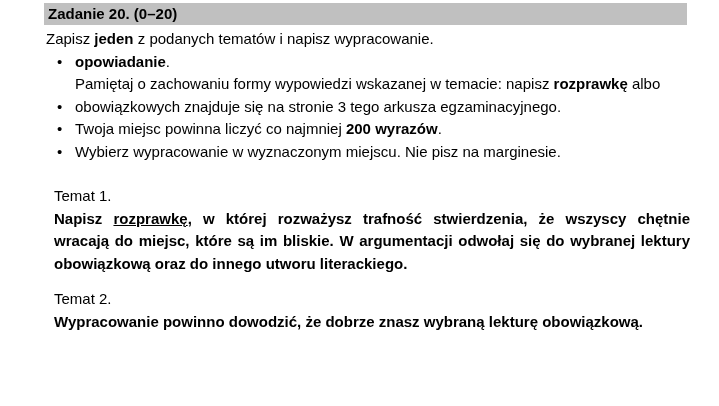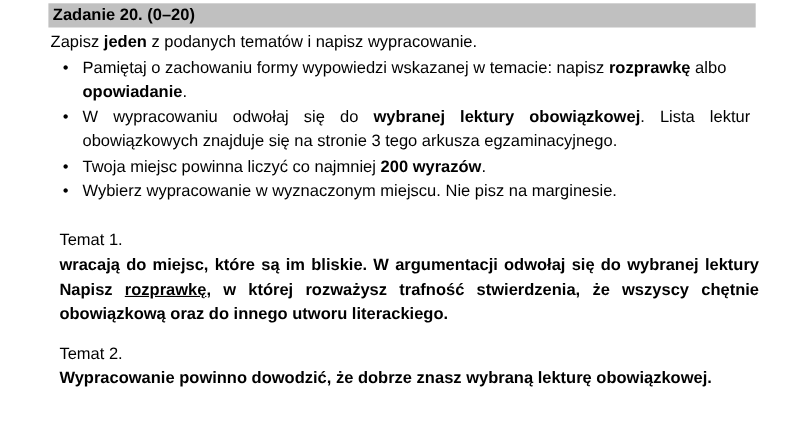--- a/index.html
+++ b/index.html
@@ -86,54 +86,53 @@
   </div>
 
   <div class="intro content-block">
       <div class="line"><span>Zapisz </span><span class="b">jeden</span><span> z podanych tematów i napisz wypracowanie.</span></div>
     </div>
 
   <ul class="instructions">
     <li>
       <span class="marker">•</span>
       <div>
+          <div class="line"><span class="b">opowiadanie</span><span>.</span></div>
           <div class="line"><span>Pamiętaj o zachowaniu formy wypowiedzi wskazanej w temacie: napisz </span><span class="b">rozprawkę</span><span> albo</span></div>
-          <div class="line"><span class="b">opowiadanie</span><span>.</span></div>
         </div>
     </li>
     <li>
       <span class="marker">•</span>
       <div>
-          <div class="line stretch"><span>W wypracowaniu odwołaj się do </span><span class="b">wybranej lektury obowiązkowej</span><span>. Lista lektur</span></div>
           <div class="line"><span>obowiązkowych znajduje się na stronie 3 tego arkusza egzaminacyjnego.</span></div>
         </div>
     </li>
     <li>
       <span class="marker">•</span>
       <div>
           <div class="line"><span>Twoja miejsc powinna liczyć co najmniej </span><span class="b">200 wyrazów</span><span>.</span></div>
         </div>
     </li>
     <li>
       <span class="marker">•</span>
       <div>
           <div class="line"><span>Wybierz wypracowanie w wyznaczonym miejscu. Nie pisz na marginesie.</span></div>
         </div>
     </li>
   </ul>
 
   <div class="topic topic-1">
     <p class="topic-label">Temat 1.</p>
     <div class="topic-body">
+        <div class="line stretch"><span>Napisz </span><span class="u">rozprawkę</span><span>, w której rozważysz trafność stwierdzenia, że wszyscy chętnie</span></div>
         <div class="line stretch"><span>wracają do miejsc, które są im bliskie. W argumentacji odwołaj się do wybranej lektury</span></div>
-        <div class="line stretch"><span>Napisz </span><span class="u">rozprawkę</span><span>, w której rozważysz trafność stwierdzenia, że wszyscy chętnie</span></div>
         <div class="line"><span>obowiązkową oraz do innego utworu literackiego.</span></div>
       </div>
   </div>
 
   <div class="topic topic-2">
     <p class="topic-label">Temat 2.</p>
     <div class="topic-body">
-        <div class="line"><span>Wypracowanie powinno dowodzić, że dobrze znasz wybraną lekturę obowiązkowej.</span></div>
+        <div class="line"><span>Wypracowanie powinno dowodzić, że dobrze znasz wybraną lekturę obowiązkową.</span></div>
       </div>
   </div>
 
 </div>
 
 </body></html>

